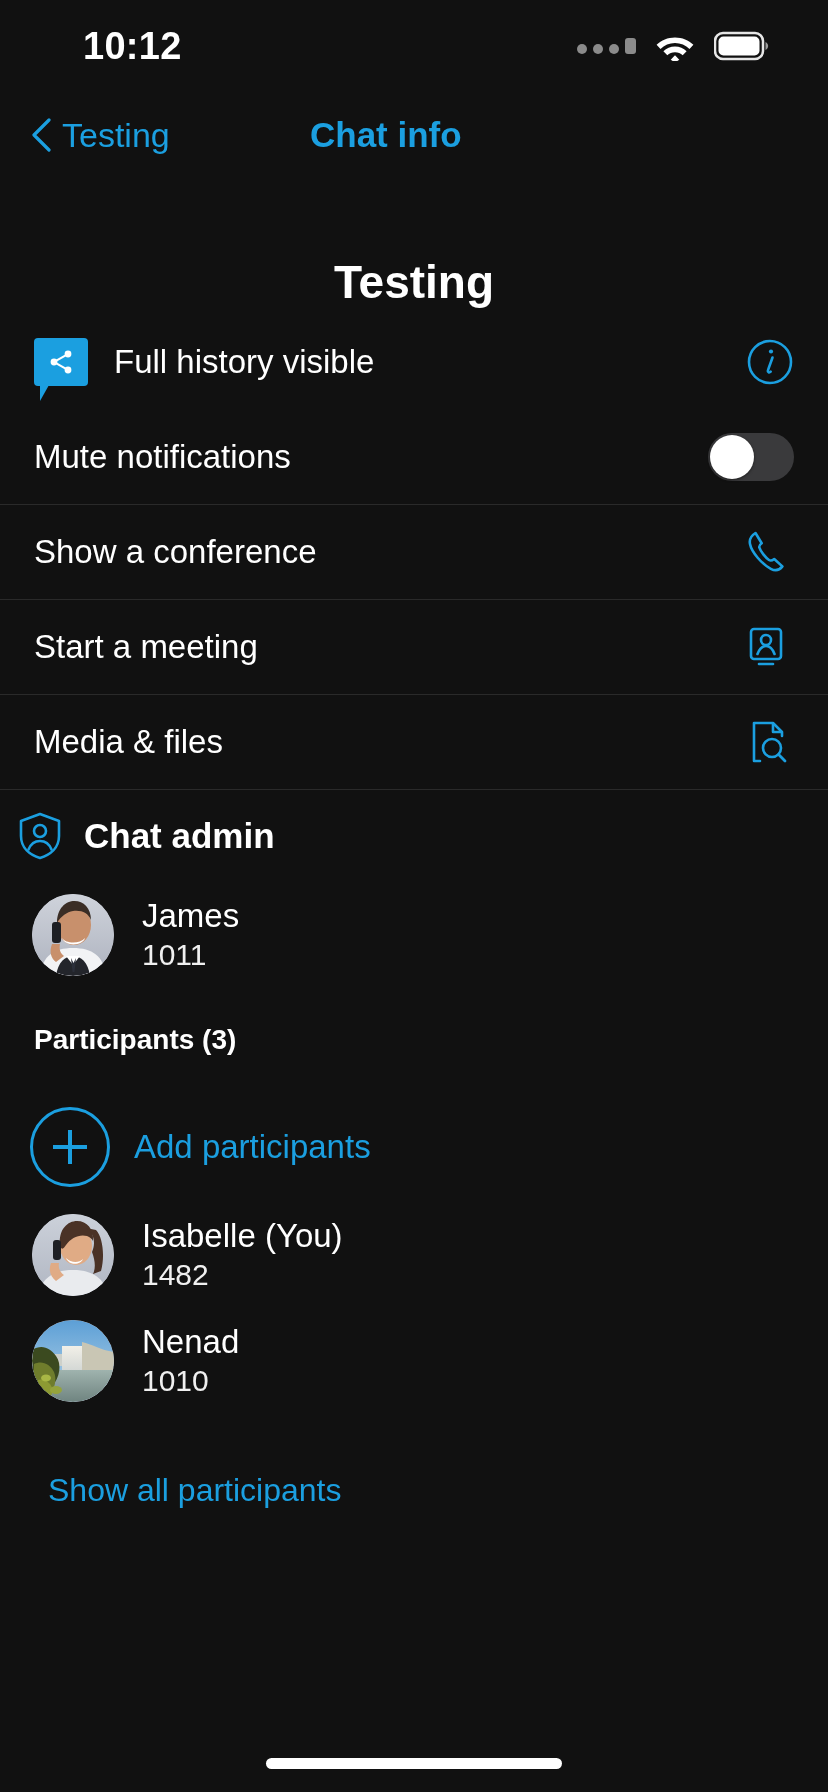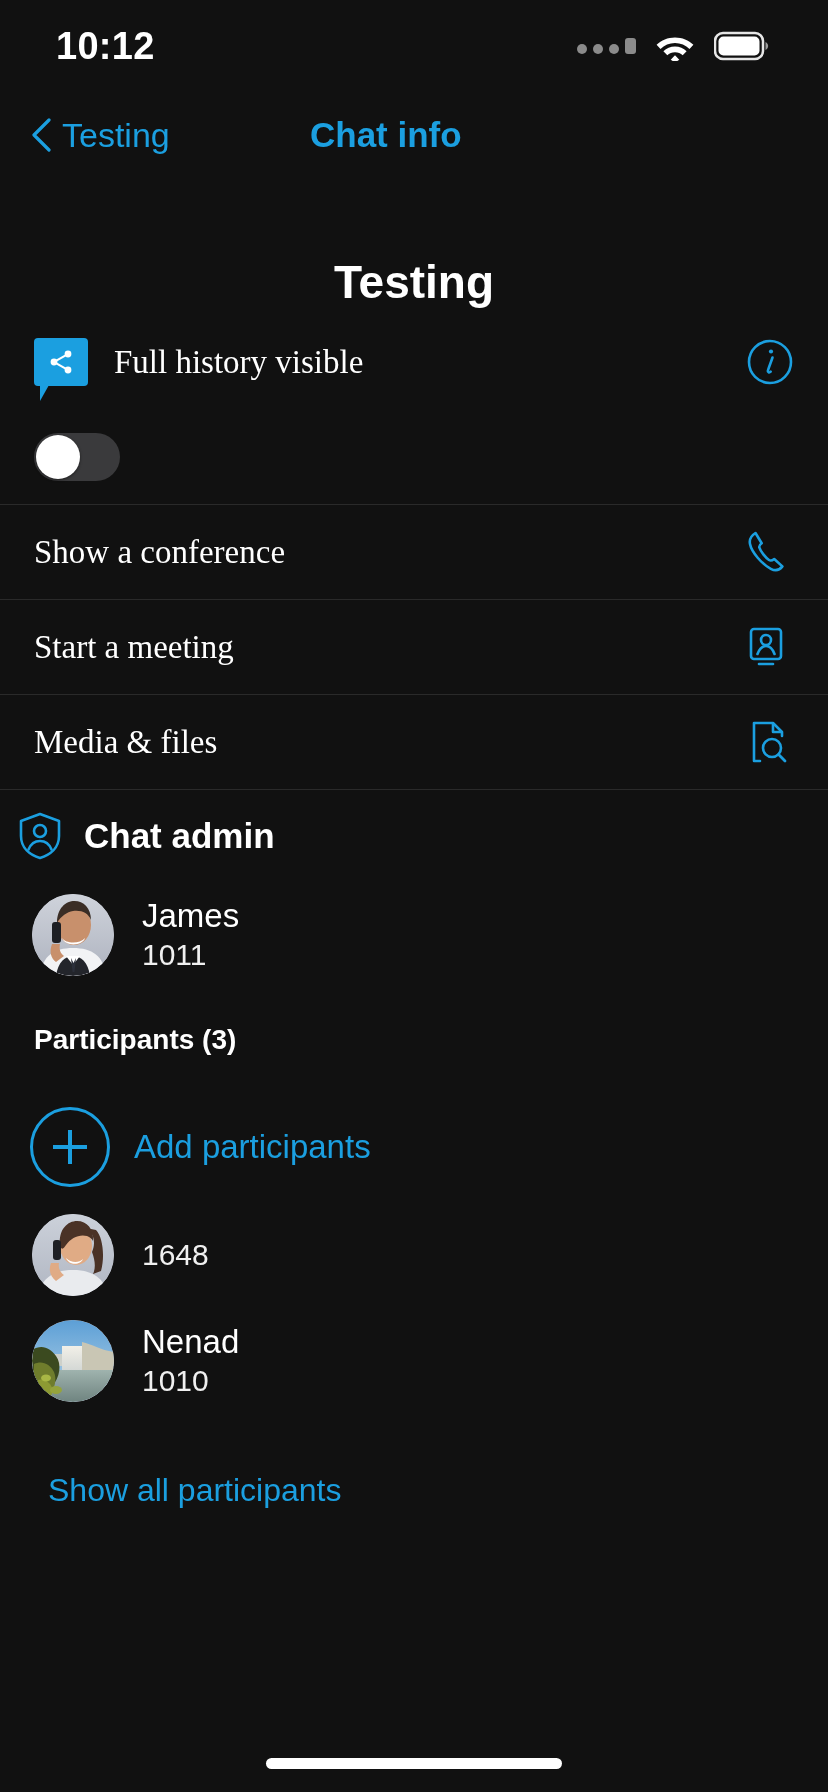--- a/index.html
+++ b/index.html
@@ -20,20 +20,21 @@
   }
 
   
   .statusbar {
     height:92px;
     flex:0 0 92px;
     display:flex;
     align-items:center;
     justify-content:space-between;
     padding:0 58px 0 56px;
+    margin-left:27px;
   }
   .status-time {
     font-size:38px;
     font-weight:600;
     letter-spacing:.3px;
     color:#fff;
   }
   .status-right {
     display:flex;
     align-items:center;
@@ -87,21 +88,20 @@
   }
 
   
   .content { flex:1 1 auto; display:flex; flex-direction:column; }
 
   .row {
     display:flex;
     align-items:center;
     padding:0 34px;
     position:relative;
-    font-family:Liberation Serif, serif;
   }
   .row .label {
     font-size:33px;
     color:#ffffff;
     flex:1 1 auto;
   }
   .sep {
     height:1px;
     background:#2a2a2a;
     width:100%;
@@ -294,20 +294,21 @@
       <span class="info-icon">
         <svg width="48" height="48" viewBox="0 0 48 48">
           <circle cx="24" cy="24" r="21" fill="none" stroke="#1b9fe0" stroke-width="2.6"></circle>
           <circle cx="25" cy="13.5" r="2.1" fill="#1b9fe0"></circle>
           <path d="M26.5 19.5 c-1.6 5 -3.4 9 -4.6 13 c-0.5 1.9 1.4 2.6 2.8 1.2" fill="none" stroke="#1b9fe0" stroke-width="2.6" stroke-linecap="round"></path>
         </svg>
       </span>
     </div>
 
     <div class="row mute-row">
+      <div class="label">Mute notifications</div>
       <div class="toggle">
         <div class="knob"></div>
       </div>
     </div>
 
     <div class="sep"></div>
 
     <div class="row action-row">
       <div class="label">Show a conference</div>
       <span class="ricon">
@@ -417,21 +418,22 @@
             <ellipse cx="44" cy="32" rx="16" ry="19" fill="#e0ab85"></ellipse>
             <path d="M28 32 c-2 -17 8 -25 17 -25 c10 0 17 8 16 20 c-1 -2 -3 -4 -6 -5 c-8 -2 -16 2 -21 9 c-2 3 -4 6 -6 1z" fill="#4a3226"></path>
             <path d="M54 14 c8 4 10 16 6 24 c3 8 4 16 1 22 l8 -3 c4 -14 2 -34 -5 -41z" fill="#4a3226"></path>
             <path d="M34 44 c5 5 13 5 17 1 c-2 6 -14 7 -17 -1z" fill="#ffffff"></path>
             <rect x="21" y="26" width="8" height="20" rx="3" fill="#1d1f24"></rect>
             <path d="M19 49 c-3 8 0 14 5 18 l8 -6 c-4 -3 -6 -7 -5 -12z" fill="#e0ab85"></path>
           </g>
         </svg>
       </div>
       <div class="meta">
-        <span class="pext">1648</span>
+        <span class="pname">Isabelle (You)</span>
+        <span class="pext">1482</span>
       </div>
     </div>
 
     <div class="person">
       <div class="avatar">
         <svg viewBox="0 0 82 82">
           <defs>
             <clipPath id="c3">
                 <circle cx="41" cy="41" r="41"></circle>
               </clipPath>

